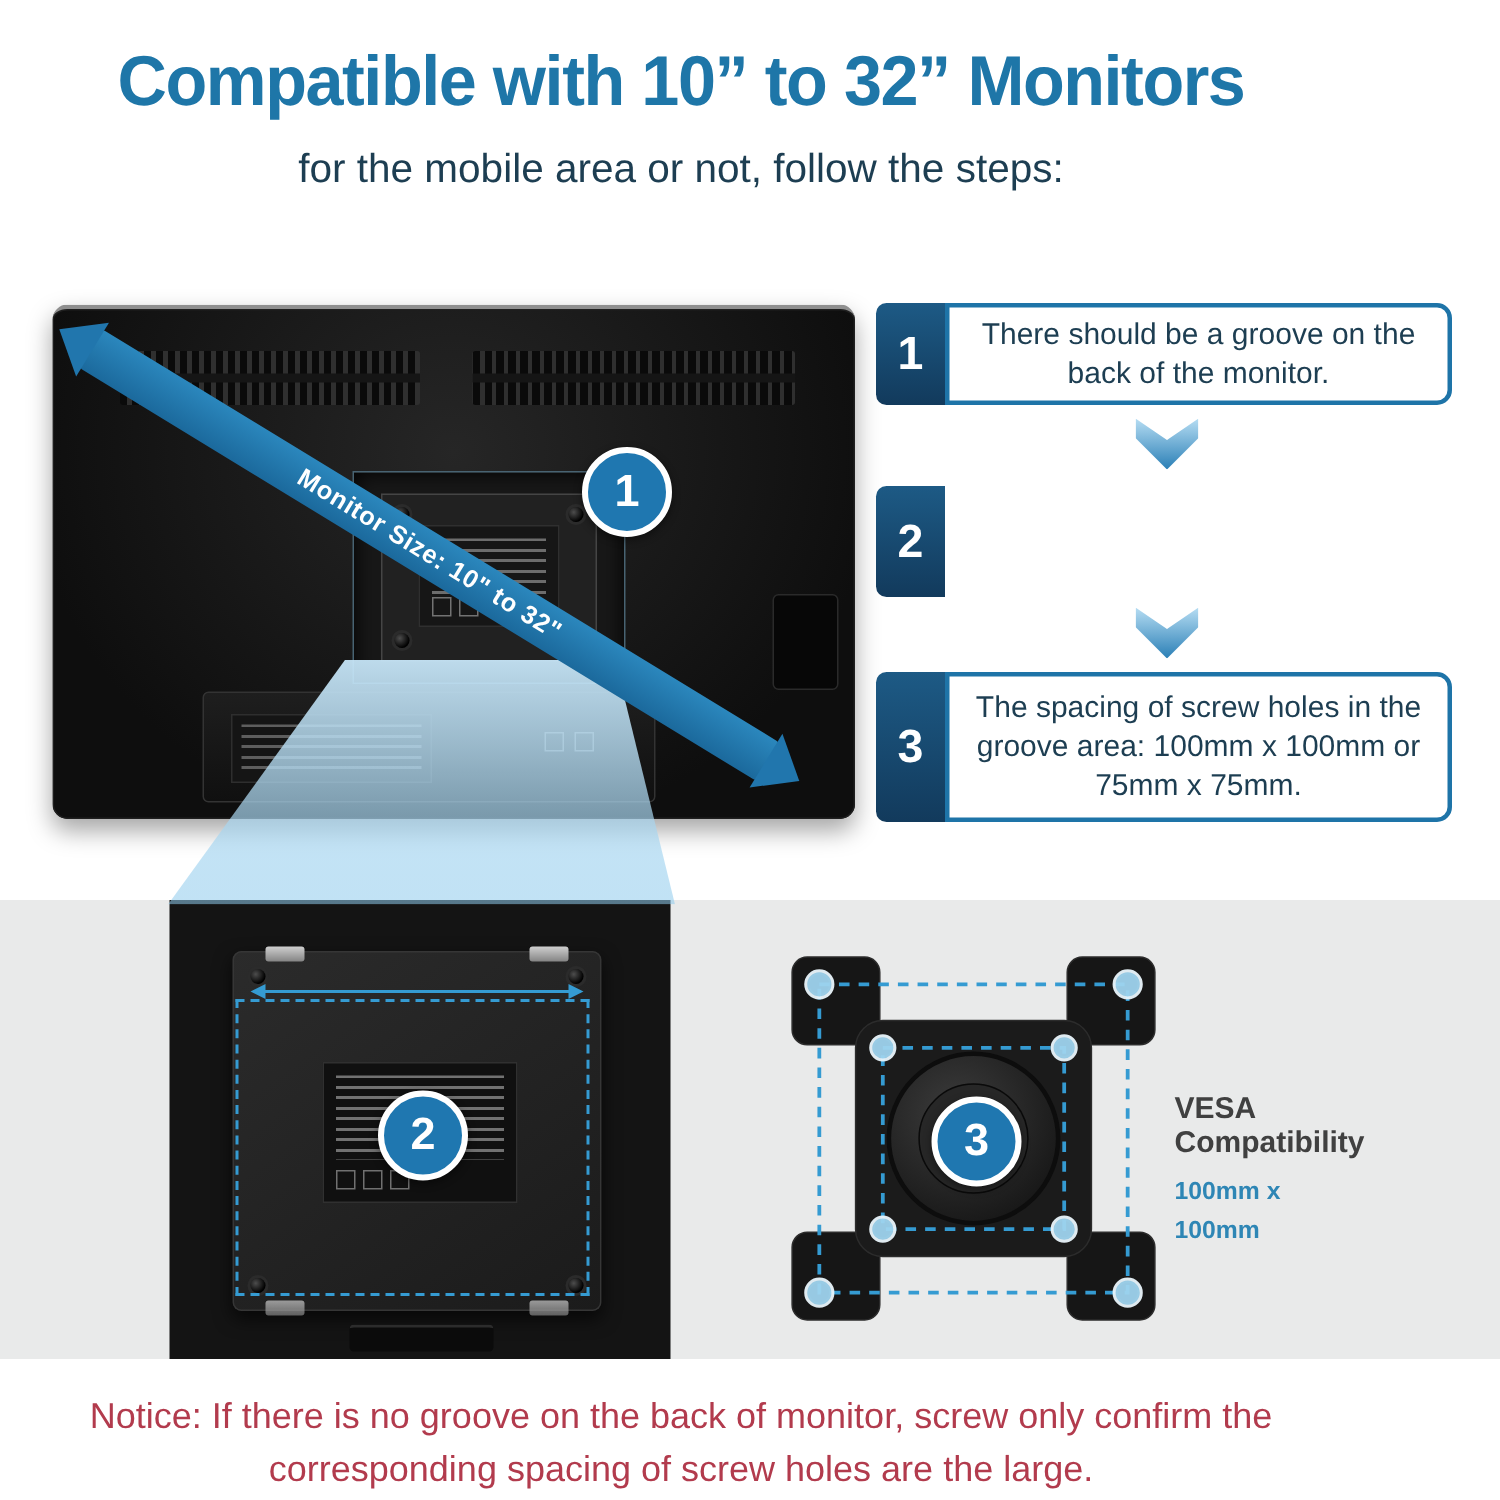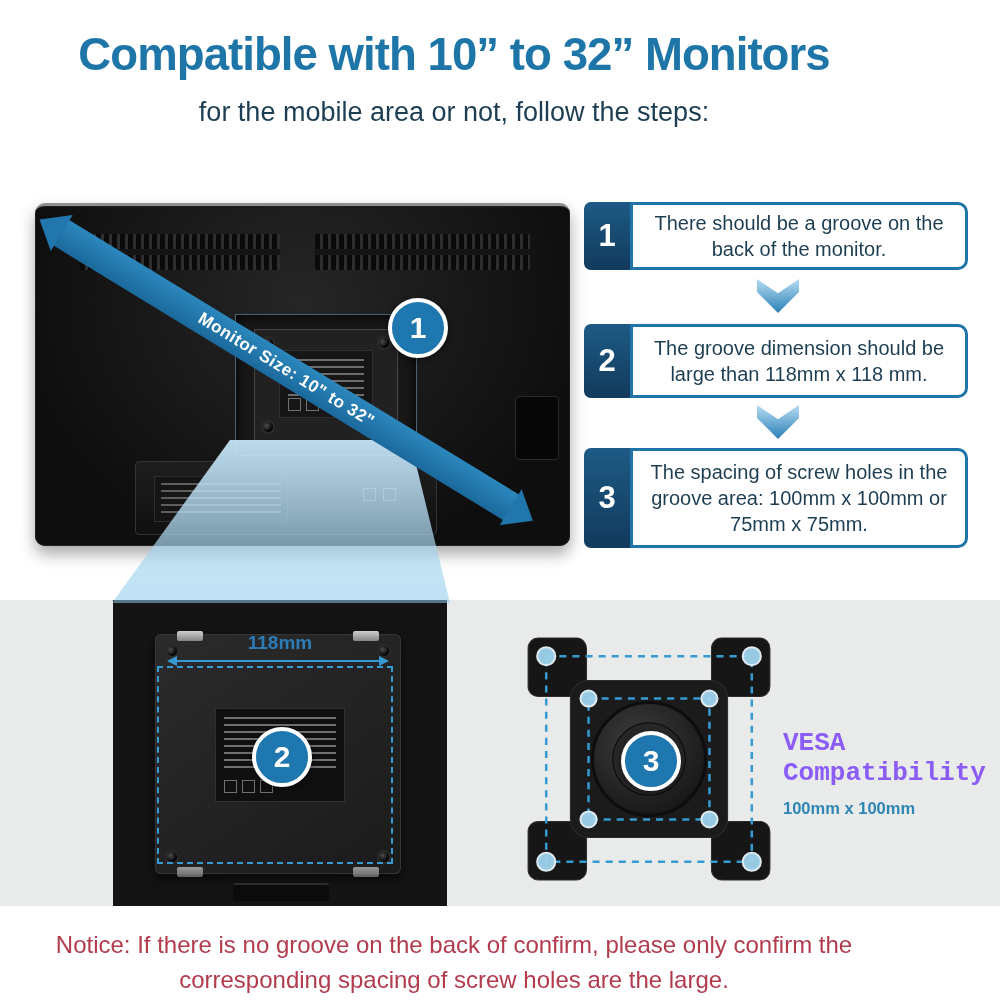--- a/index.html
+++ b/index.html
@@ -90,21 +90,21 @@
     border-bottom:5px solid transparent;border-right:10px solid #359bd2;}
   .dim-line::after{content:'';position:absolute;right:-2px;top:-6px;border-top:5px solid transparent;
     border-bottom:5px solid transparent;border-left:10px solid #359bd2;}
   .g-notch{position:absolute;left:120px;top:283px;width:96px;height:16px;background:#0b0b0b;border-radius:3px;border-top:2px solid #2c2c2c;}
 
   
   .adapter{position:absolute;left:518px;top:628px;width:262px;height:262px;z-index:1;}
 
   
   .vesa-info{position:absolute;left:783px;top:728px;z-index:2;}
-  .vesa-heading{font-size:26px;font-weight:bold;color:#8b5cf6;margin-bottom:8px;font-family:Liberation Mono, monospace;}
+  .vesa-heading{font-size:20px;font-weight:bold;color:#404040;margin-bottom:8px;}
   .vesa-size{font-size:16.5px;font-weight:bold;color:#2e86b5;line-height:1.55;}
 
   
   .notice{position:absolute;left:0;top:928px;width:100%;text-align:center;
     font-size:24px;color:#b23b4d;line-height:1.45;}
 </style>
 </head>
 <body>
 
 <div class="stage">
@@ -163,23 +163,20 @@
     </div>
     <div class="step-box">
       <span>There should be a groove on the back of the monitor.</span>
     </div>
   </div>
   <div class="chev c1"></div>
 
   <div class="step-row s2">
     <div class="step-num">
       <span>2</span>
-    </div>
-    <div class="step-box">
-      <span>The groove dimension should be large than 118mm x 118 mm.</span>
     </div>
   </div>
   <div class="chev c2"></div>
 
   <div class="step-row s3">
     <div class="step-num">
       <span>3</span>
     </div>
     <div class="step-box">
       <span>The spacing of screw holes in the groove area: 100mm x 100mm or 75mm x 75mm.</span>
@@ -197,21 +194,20 @@
       <div class="hole" style="left:12px;bottom:12px;"></div>
       <div class="hole" style="right:12px;bottom:12px;"></div>
       <div class="g-sticker">
         <div class="lines"></div>
         <div class="logo-chip" style="left:8px;bottom:8px;"></div>
         <div class="logo-chip" style="left:26px;bottom:8px;"></div>
         <div class="logo-chip" style="left:44px;bottom:8px;"></div>
       </div>
     </div>
     <div class="dash-square"></div>
-    <div class="dim-label">118mm</div>
     <div class="dim-line"></div>
     <div class="g-notch"></div>
     <div class="callout" style="left:139px;top:127px;">
       <span>2</span>
     </div>
   </div>
 
   <div class="adapter">
     <svg viewBox="0 0 260 260" width="262" height="262">
       <defs>
@@ -259,17 +255,17 @@
       <span>3</span>
     </div>
   </div>
 
   <div class="vesa-info">
     <div class="vesa-heading">VESA Compatibility</div>
     <div class="vesa-size">100mm x 100mm</div>
   </div>
 
   <div class="notice">
-    <div>Notice: If there is no groove on the back of confirm, please only confirm the</div>
+    <div>Notice: If there is no groove on the back of monitor, screw only confirm the</div>
     <div>corresponding spacing of screw holes are the large.</div>
   </div>
 
 </div>
 
 </body></html>

